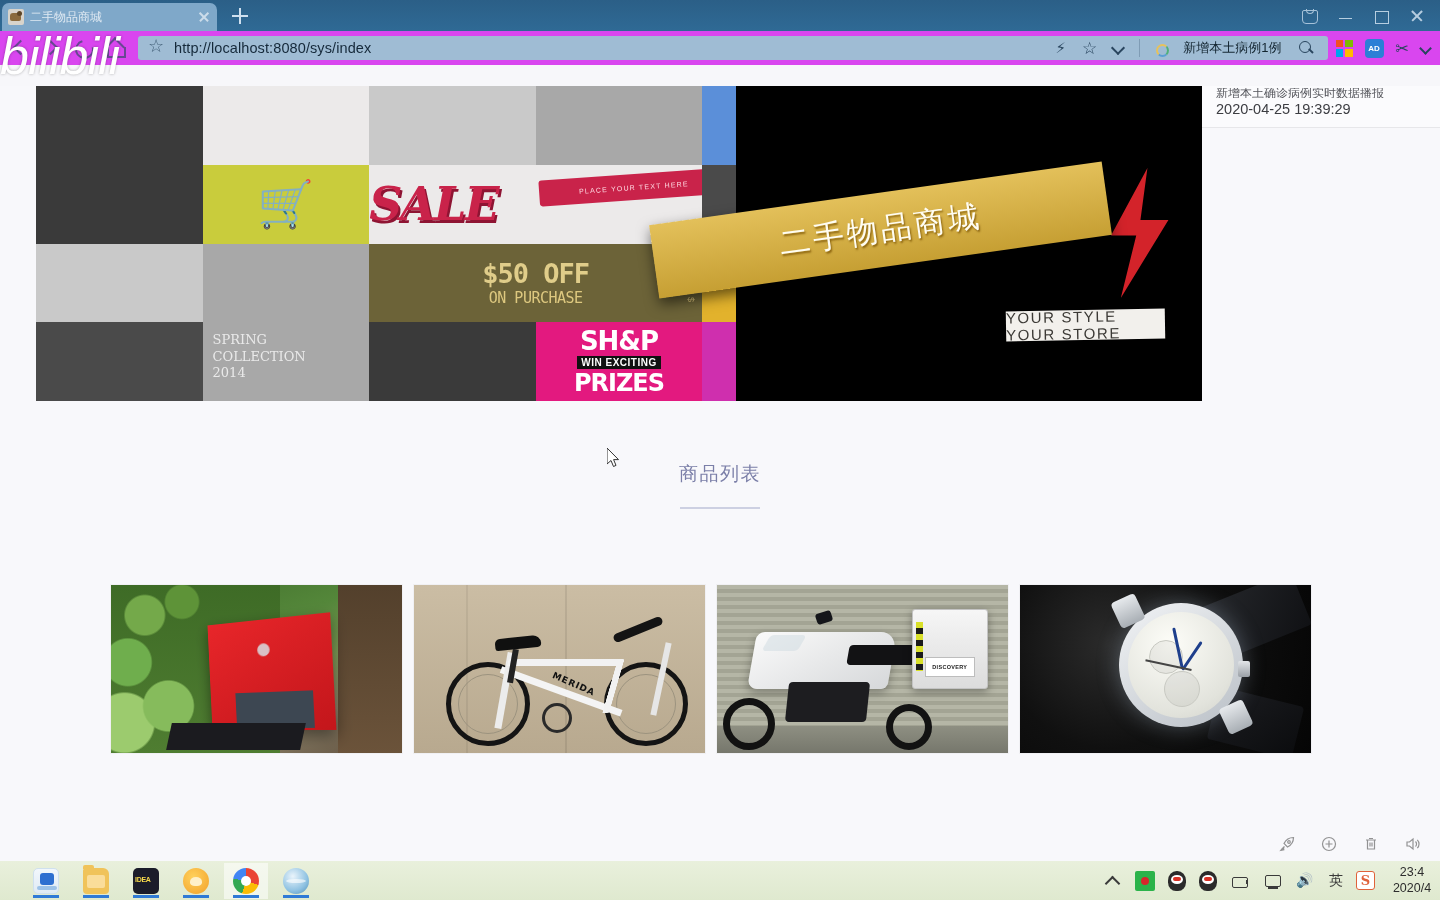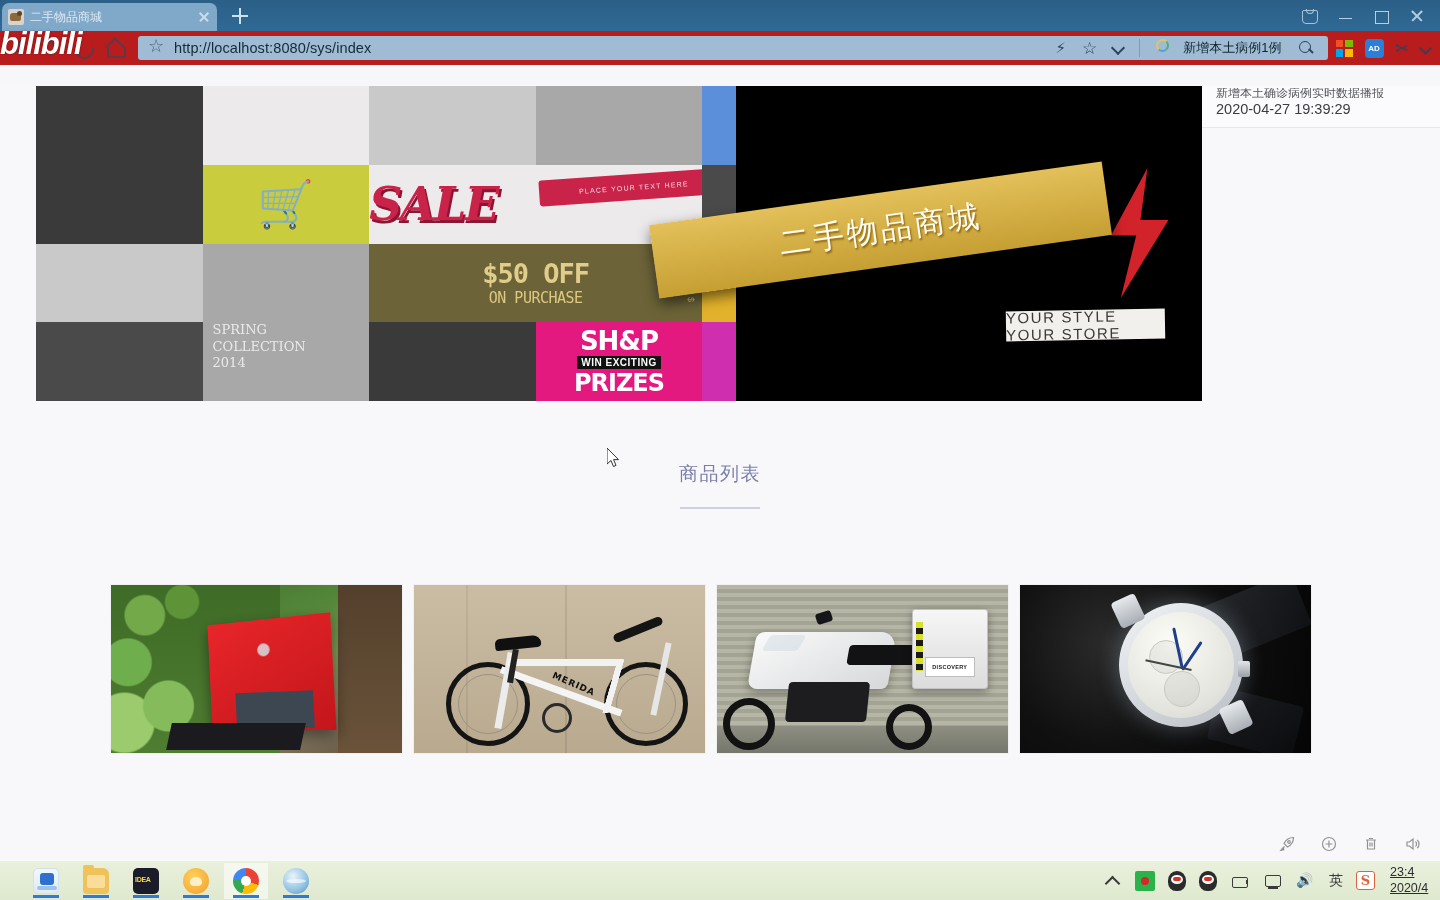--- a/index.html
+++ b/index.html
@@ -63,21 +63,21 @@
   }
   #win-min::before{ content:""; position:absolute; left:3px; top:11px; width:13px; height:1.6px; background:#cfe0ef; }
   #win-max::before{ content:""; position:absolute; left:3px; top:4px; width:12px; height:11px; border:1.6px solid #cfe0ef; }
   #win-close::before, #win-close::after{
     content:""; position:absolute; left:2px; top:8px; width:14px; height:1.6px; background:#cfe0ef;
   }
   #win-close::before{ transform:rotate(45deg);} #win-close::after{ transform:rotate(-45deg);}
 
   #toolbar {
     position:absolute; left:0; top:31px; width:1440px; height:34px;
-    background:#b91c1c; display:flex; align-items:center;
+    background:#d946ef; display:flex; align-items:center;
   }
   .nav-ico { width:26px; height:26px; position:relative; margin-left:6px; opacity:.65; }
   .arrow-l::before{
     content:""; position:absolute; left:9px; top:7px; width:9px; height:9px;
     border-left:2px solid #2d4a63; border-bottom:2px solid #2d4a63; transform:rotate(45deg);
   }
   .arrow-r::before{
     content:""; position:absolute; left:7px; top:7px; width:9px; height:9px;
     border-right:2px solid #2d4a63; border-top:2px solid #2d4a63; transform:rotate(45deg);
   }
@@ -104,21 +104,21 @@
   }
   #url-text { font-size:14.5px; color:#15293a; white-space:nowrap; letter-spacing:.1px; }
   #omni-right { display:flex; align-items:center; gap:16px; margin-left:auto; padding-right:4px; }
   .bolt-ico::before{ content:"\26A1"; font-size:15px; color:#29455e; }
   .star2-ico::before{ content:"\2606"; font-size:17px; color:#29455e; }
   .chev-ico::before{
     content:""; display:block; width:8px; height:8px;
     border-right:2px solid #29455e; border-bottom:2px solid #29455e; transform:rotate(45deg);
   }
   #omni-divider{ width:1px; height:18px; background:#7f9cb5; }
-  #news-chip { display:flex; align-items:flex-start; gap:14px; }
+  #news-chip { display:flex; align-items:flex-end; gap:14px; }
   #news-spinner{
     width:13px; height:13px; border-radius:50%;
     border:2px solid #e8c25a; border-right-color:#4fb07a; border-bottom-color:#5a9fd4;
   }
   #news-text{ font-size:13px; color:#12242f; white-space:nowrap; }
   .mag-ico{ width:16px; height:16px; position:relative; }
   .mag-ico::before{ content:""; position:absolute; left:1px; top:1px; width:10px; height:10px;
     border:1.7px solid #29455e; border-radius:50%; }
   .mag-ico::after{ content:""; position:absolute; left:10px; top:10px; width:6px; height:1.7px;
     background:#29455e; transform:rotate(45deg); }
@@ -146,21 +146,21 @@
   #watermark {
     position:absolute; left:0; top:26px; z-index:40; pointer-events:none;
     display:flex; align-items:center; gap:8px;
   }
   #wm-text {
     font-size:40px; color:#ffffff; letter-spacing:2px; font-weight:500;
     text-shadow: 0 0 2px rgba(0,0,0,.35);
     font-family:"DejaVu Sans","Liberation Sans",sans-serif;
   }
   #wm-bili {
-    font-size:31px; color:#ffffff; font-weight:700; font-style:italic;
+    font-size:52px; color:#ffffff; font-weight:400; font-style:italic;
     letter-spacing:-1px; text-shadow:0 0 3px rgba(0,0,0,.3);text-align:center;
   }
 
   
   #viewport {
     position:absolute; left:0; top:86px; width:1440px; height:775px;
     background:#f8f8fb; overflow:hidden;
   }
 
   
@@ -195,21 +195,21 @@
   #offers-top{ display:flex; align-items:flex-end; justify-content:center; }
   #offers-top span{ font-family:"DejaVu Serif",serif; font-style:italic; font-weight:bold;
     color:#fff; font-size:22px; }
   #fifty-tile{ display:flex; flex-direction:column; align-items:center; justify-content:center; }
   #fifty-tile b{ font-family:"DejaVu Sans Mono","Liberation Mono",monospace; font-size:27px; color:#e0cd8a;
     letter-spacing:-1px; }
   #fifty-tile i{ font-family:"DejaVu Sans Mono",monospace; font-style:normal; font-size:15px; color:#ddc87f;
     letter-spacing:-.5px; }
   #fifty-over{ position:absolute; right:6px; top:26%; font-size:9px; color:#d9c179;
     writing-mode:vertical-rl; letter-spacing:1px; }
-  #spring-tile{ display:flex; align-items:flex-start; padding:0 12px 10px 10px; }
+  #spring-tile{ display:flex; align-items:center; padding:0 12px 10px 10px; }
   #spring-tile span{ font-family:"DejaVu Serif",serif; color:#e9e9e9; font-size:13px; line-height:1.25; }
   #shop-tile{ display:flex; flex-direction:column; align-items:center; justify-content:flex-end; padding-bottom:4px; }
   #shop-tile .s1{ font-family:"DejaVu Sans",sans-serif; font-weight:bold; font-size:26px; color:#fff; letter-spacing:-1px; }
   #shop-tile .s2{ font-size:10px; font-weight:bold; color:#fff; background:#111; padding:1px 4px; letter-spacing:.5px; }
   #shop-tile .s3{ font-family:"DejaVu Sans",sans-serif; font-weight:bold; font-size:24px; color:#fff; letter-spacing:-1px; }
   .cart-glyph{ position:absolute; left:50%; top:50%; transform:translate(-50%,-50%); font-size:46px; color:#8d6a2f; }
 
   
   #hero-right{ position:absolute; right:0; top:0; width:40%; height:100%; background:#000; }
   #gold-ribbon{
@@ -435,22 +435,22 @@
     background:#3a3a3a; }
   #tray-net::before{ content:""; position:absolute; left:2px; top:4px; width:14px; height:10px;
     border:1.6px solid #3a3a3a; border-radius:2px; }
   #tray-net::after{ content:""; position:absolute; left:5px; bottom:2px; width:10px; height:1.6px;
     background:#3a3a3a; }
   #tray-vol::before{ content:"\1F50A"; position:absolute; left:0; top:1px; font-size:14px; color:#333; }
   #tray-ime{ font-size:14px; color:#3a3a3a; }
   #tray-sogou{ width:19px; height:19px; background:#fff; border:1px solid #e0623a; border-radius:3px;
     display:flex; align-items:center; justify-content:center; }
   #tray-sogou span{ font-size:13px; color:#e0623a; font-weight:bold; font-family:"DejaVu Serif",serif; }
-  #tb-clock{ display:flex; flex-direction:column; align-items:flex-start; line-height:1.25;
-    font-size:12.5px; color:#2d2d2d; padding-left:2px; width:46px; overflow:hidden;text-decoration:underline; }
+  #tb-clock{ display:flex; flex-direction:column; align-items:center; line-height:1.25;
+    font-size:12.5px; color:#2d2d2d; padding-left:2px; width:46px; overflow:hidden; }
 </style>
 </head>
 <body>
 
 <div id="browser-chrome">
 
   <div id="tabstrip">
     <div id="tab-active">
       <div id="tab-favicon"></div>
       <div id="tab-title">二手物品商城</div>
@@ -571,21 +571,21 @@
       </div>
       <div id="style-strip">
         <span>YOUR STYLE YOUR STORE</span>
       </div>
     </div>
   </div>
 
   <div id="side-panel">
     <div id="news-row">
       <div id="news-title">新增本土确诊病例实时数据播报</div>
-      <div id="news-time">2020-04-27 19:39:29</div>
+      <div id="news-time">2020-04-25 19:39:29</div>
     </div>
   </div>
 
   <div id="section-head">
     <div id="section-title">商品列表</div>
     <div id="section-rule"></div>
   </div>
 
   <div id="product-grid">
 

